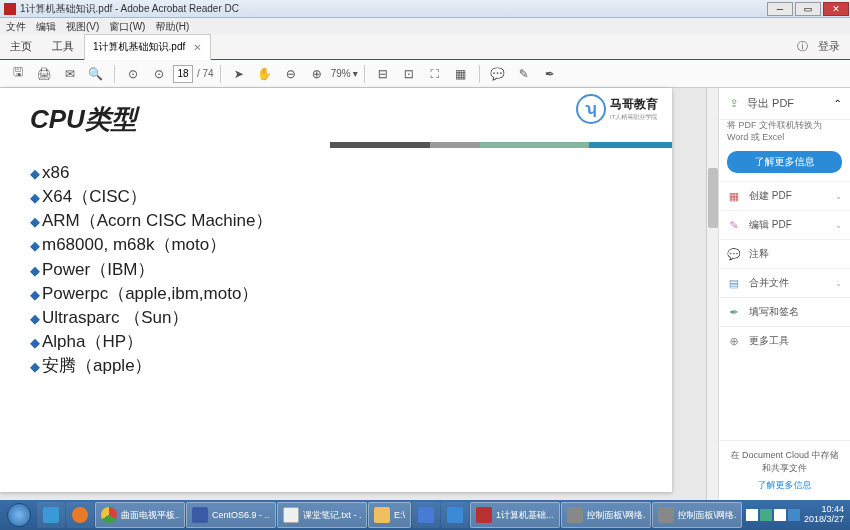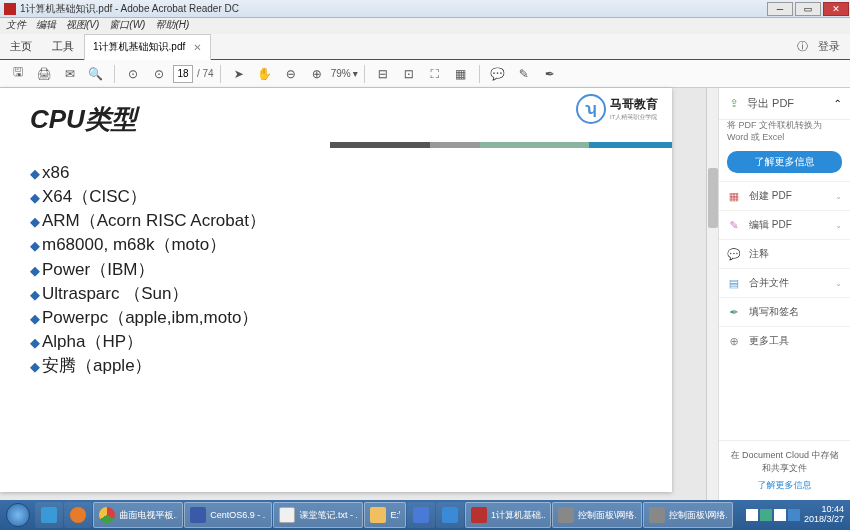--- a/index.html
+++ b/index.html
@@ -5,21 +5,21 @@
 * { margin: 0; padding: 0; box-sizing: border-box; font-family: "Microsoft YaHei", "Segoe UI", Arial, sans-serif; }
 body { width: 850px; height: 530px; overflow: hidden; background: #fff; font-size: 11px; }
 
 .titlebar { height: 18px; background: linear-gradient(#e8eef5, #d5e2f0); border-bottom: 1px solid #a8b8c8; display: flex; align-items: center; padding-left: 4px; }
 .titlebar-icon { width: 12px; height: 12px; background: #b22; margin-right: 4px; }
 .titlebar-text { color: #333; font-size: 10px; flex: 1; }
 .win-btns { display: flex; }
 .win-btn { width: 26px; height: 14px; margin: 0 1px; border: 1px solid #999; background: #e8e8e8; display: flex; align-items: center; justify-content: center; font-size: 9px; }
 .win-close { background: #c84040; color: #fff; border-color: #a03030; }
 
-.menubar { height: 16px; background: #f0f0f0; display: flex; align-items: flex-start; padding-left: 6px; font-size: 10px; color: #333; gap: 10px; font-style: italic; }
+.menubar { height: 16px; background: #f0f0f0; display: flex; align-items: flex-end; padding-left: 6px; font-size: 10px; color: #333; gap: 10px; }
 .menubar span { cursor: default; }
 
 .tabbar { height: 26px; background: #f5f5f5; border-bottom: 1px solid #be185d; display: flex; align-items: center; }
 .main-tab { padding: 0 10px; height: 26px; display: flex; align-items: center; font-size: 11px; color: #333; }
 .doc-tab { background: #fff; border-top: 1px solid #ccc; border-left: 1px solid #ccc; border-right: 1px solid #ccc; height: 26px; display: flex; align-items: center; padding: 0 8px; font-size: 10px; }
 .doc-tab-close { margin-left: 8px; color: #888; font-size: 10px; }
 .tabbar-right { margin-left: auto; display: flex; align-items: center; gap: 10px; padding-right: 10px; font-size: 11px; color: #555; }
 
 .toolbar { height: 28px; background: #fafafa; border-bottom: 1px solid #ccc; display: flex; align-items: center; padding: 0 6px; gap: 2px; }
 .tb-btn { width: 24px; height: 22px; display: flex; align-items: center; justify-content: center; color: #555; font-size: 12px; }
@@ -61,21 +61,21 @@
 .taskbar { height: 30px; background: linear-gradient(#3a6ea8, #2a5a90); display: flex; align-items: center; padding: 0 2px; gap: 1px; }
 .start { width: 34px; height: 26px; display: flex; align-items: center; justify-content: center; }
 .start-orb { width: 24px; height: 24px; border-radius: 50%; background: radial-gradient(#7ab8f0, #2a6aa8); border: 1px solid #1a4a78; }
 .tb-app { height: 26px; min-width: 28px; display: flex; align-items: center; justify-content: center; padding: 0 3px; border-radius: 2px; }
 .tb-app.pinned { background: rgba(255,255,255,0.08); }
 .tb-app.active { background: rgba(255,255,255,0.22); box-shadow: inset 0 0 0 1px rgba(255,255,255,0.35); padding: 0 6px; gap: 4px; color: #fff; font-size: 9px; max-width: 90px; }
 .tb-app.active span { white-space: nowrap; overflow: hidden; }
 .app-icon { width: 16px; height: 16px; border-radius: 2px; flex-shrink: 0; }
 .ic-ie { background: #3a9ad8; } .ic-ff { background: #e87b2a; border-radius: 50%; } .ic-chrome { background: conic-gradient(#d84040 120deg,#40a040 120deg 240deg,#f0c040 240deg); border-radius: 50%; }
 .ic-folder { background: #f0c060; } .ic-vm { background: #3a5aa8; } .ic-note { background: #f0f0f0; border: 1px solid #aaa; } .ic-blue { background: #4a7ad8; } .ic-gray { background: #888; } .ic-pdf { background: #b83030; } .ic-edge { background: #3a8ad8; }
-.tray { margin-left: auto; display: flex; align-items: center; gap: 4px; color: #fff; font-size: 9px; padding-right: 4px; padding-left: 12px; }
+.tray { margin-left: auto; display: flex; align-items: center; gap: 4px; color: #fff; font-size: 9px; padding-right: 4px; }
 .tray-icons { display: flex; gap: 2px; }
 .tray-icon { width: 12px; height: 12px; }
 .clock { text-align: right; line-height: 1.1; }
 
 .ic-export { color: #5aa85a; } .ic-create { color: #d06060; } .ic-edit { color: #d080c0; } .ic-annot { color: #e8b030; } .ic-merge { color: #60a0d0; } .ic-sign { color: #5a9a8a; } .ic-more { color: #888; }
 </style>
 </head>
 <body>
 
 <div class="titlebar">
@@ -150,25 +150,25 @@
       </div>
       <div class="color-bar">
           <div class="cb1"></div>
           <div class="cb2"></div>
           <div class="cb3"></div>
           <div class="cb4"></div>
         </div>
       <ul class="bullets">
         <li><span class="bullet-mark">◆</span><span>x86</span></li>
         <li><span class="bullet-mark">◆</span><span>X64（CISC）</span></li>
-        <li><span class="bullet-mark">◆</span><span>ARM（Acorn RISC Acrobat）</span></li>
+        <li><span class="bullet-mark">◆</span><span>ARM（Acorn CISC Machine）</span></li>
         <li><span class="bullet-mark">◆</span><span>m68000, m68k（moto）</span></li>
         <li><span class="bullet-mark">◆</span><span>Power（IBM）</span></li>
+        <li><span class="bullet-mark">◆</span><span>Powerpc（apple,ibm,moto）</span></li>
         <li><span class="bullet-mark">◆</span><span>Ultrasparc （Sun）</span></li>
-        <li><span class="bullet-mark">◆</span><span>Powerpc（apple,ibm,moto）</span></li>
         <li><span class="bullet-mark">◆</span><span>Alpha（HP）</span></li>
         <li><span class="bullet-mark">◆</span><span>安腾（apple）</span></li>
       </ul>
     </div>
   </div>
   <div class="scrollbar-v">
       <div class="scrollbar-thumb"></div>
     </div>
 
   <div class="sidepanel">

